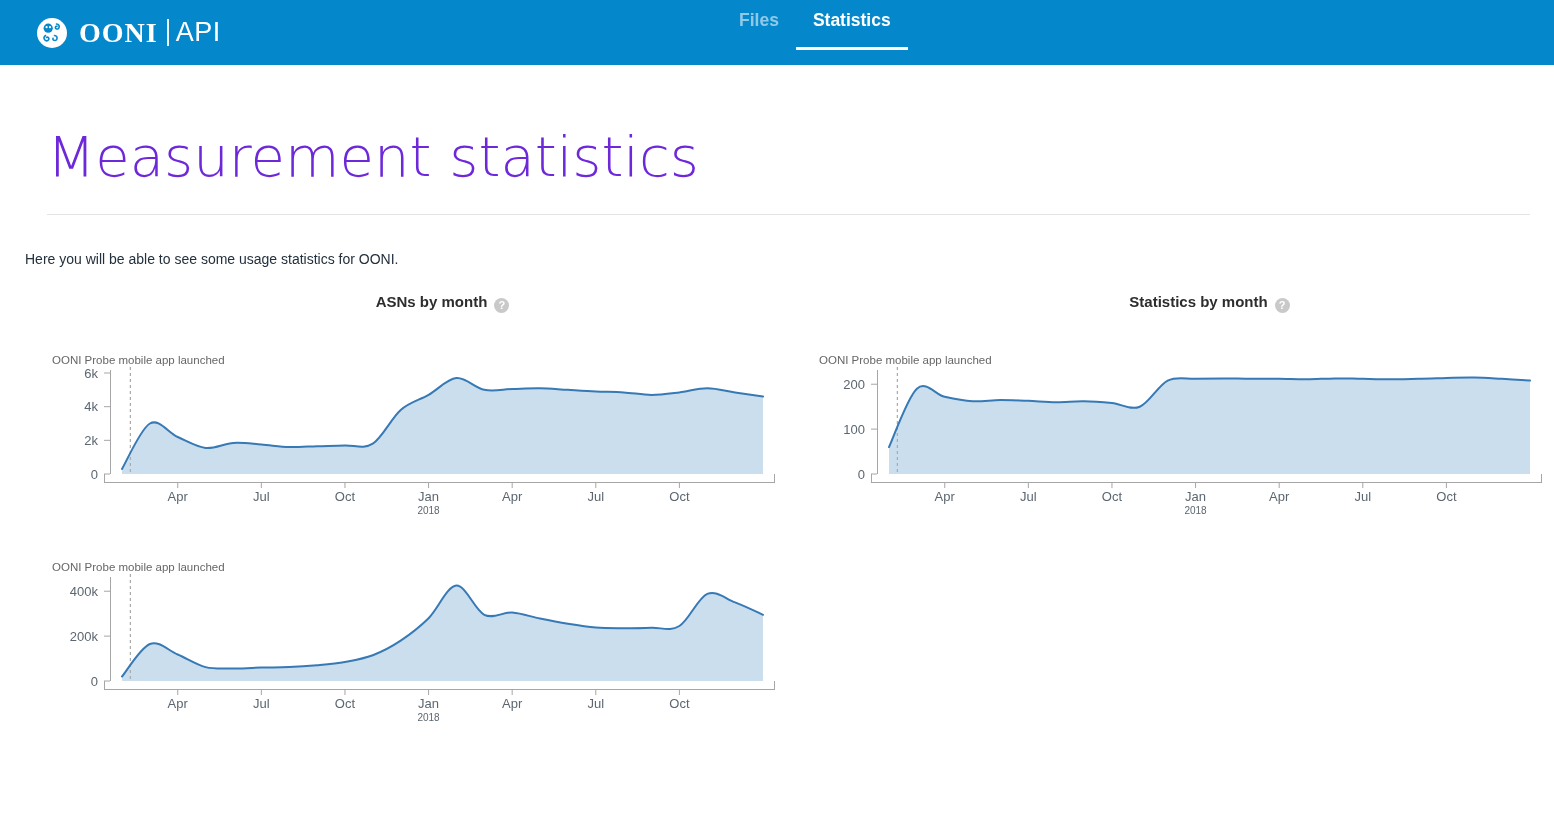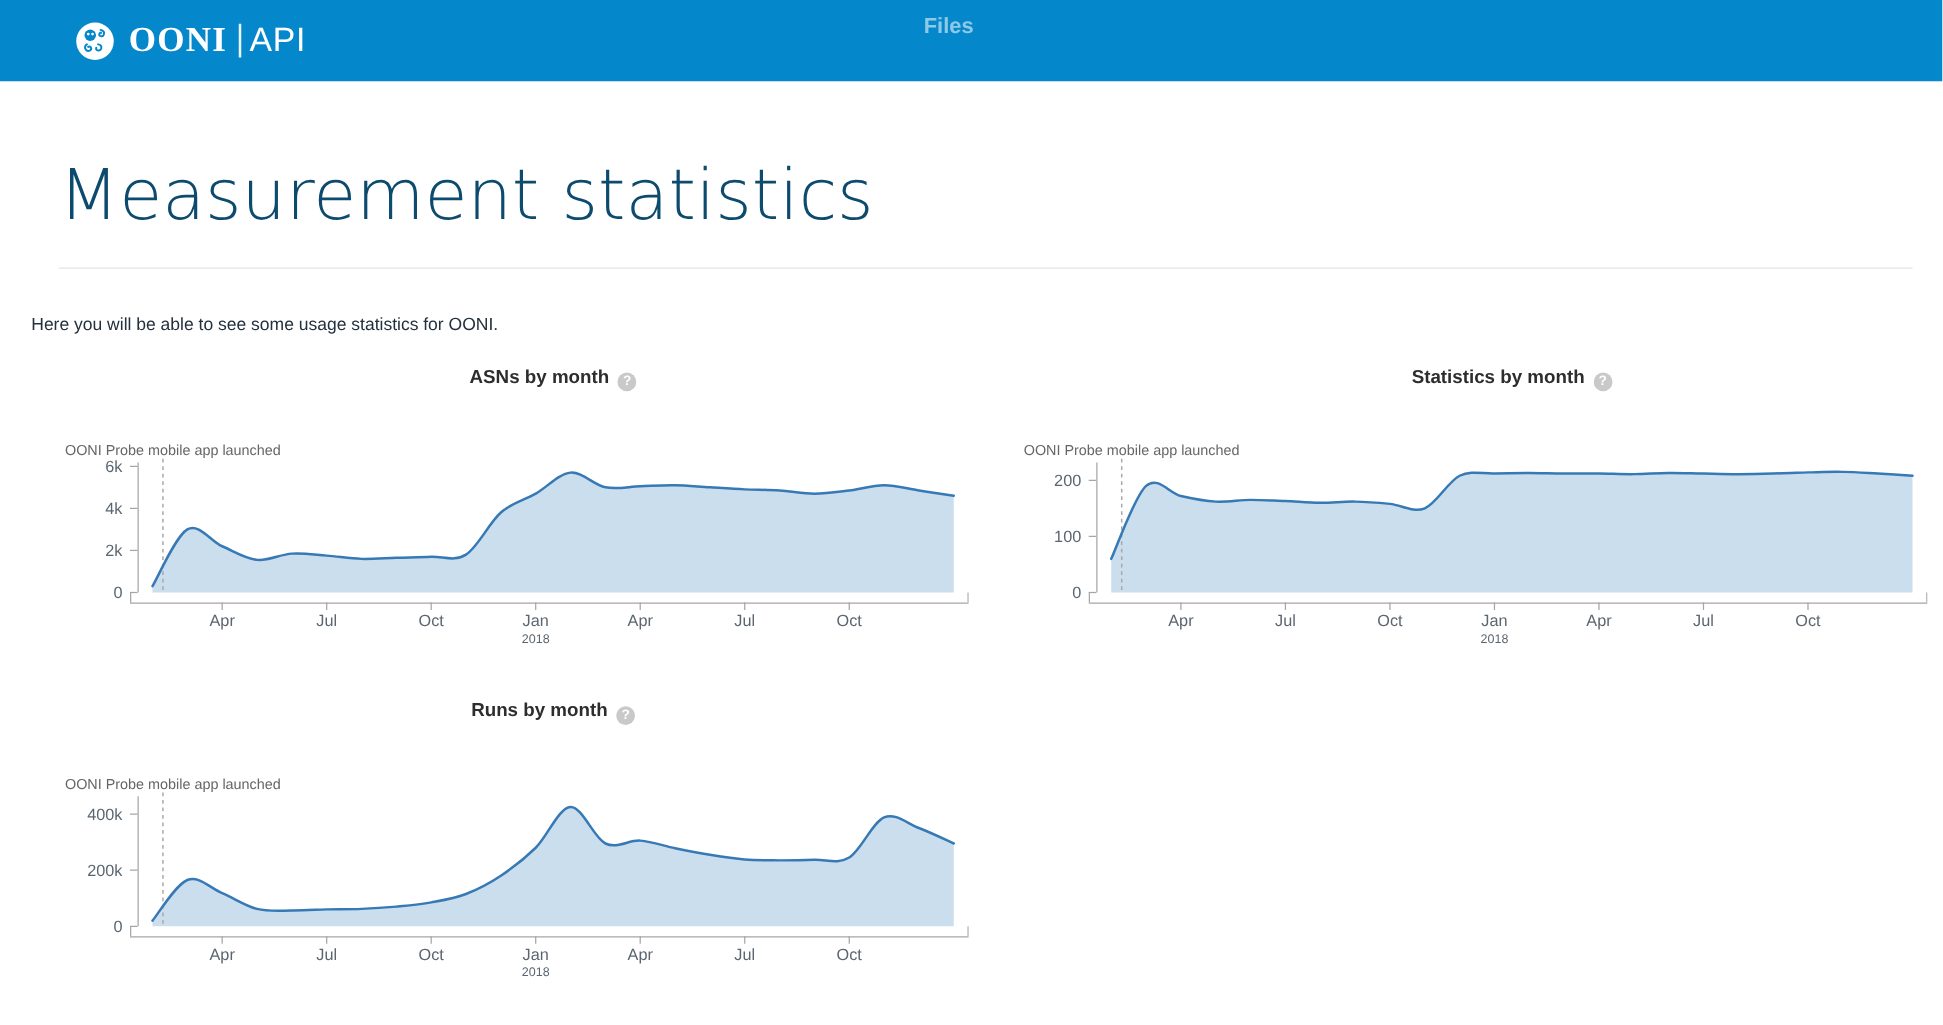--- a/index.html
+++ b/index.html
@@ -13,21 +13,21 @@
   }
 
   
   .app-header {
     position:relative;
     height:65px;
     background:var(--header-bg,#0588CB);
   }
   .brand {
     display:flex; align-items:center; height:100%;
-    padding-left:60px;
+    padding-left:36px;
   }
   .brand-logo { display:block; }
   .brand-ooni {
     margin-left:11px;
     font-family:"Liberation Serif", serif;
     font-weight:700; font-size:28px; color:#fff; letter-spacing:1px;
   }
   .brand-divider {
     width:2px; height:27px; background:rgba(255,255,255,.92);
     margin:0 7px 0 9px;
@@ -50,21 +50,21 @@
   .nav-item.active::after {
     content:""; position:absolute; left:0; right:0; bottom:15px;
     height:3px; background:#ffffff;
   }
 
   
   .page-title {
     margin:61px 0 0 47px;
     font-family:"DejaVu Sans", sans-serif;
     font-weight:200; font-size:56px; line-height:1.1;
-    color:#0c4a6e;
+    color:#6d28d9;
   }
   .title-rule {
     border:none; border-top:1px solid #e3e3e3;
     margin:26px 24px 0 47px;
   }
   .intro {
     margin:36px 0 0 25px;
     font-size:14px; color:#23303d;
   }
 
@@ -104,20 +104,21 @@
       <path d="M20.5 7 q3.4 .6 2.6 3.4 q-.6 2.1 -2.6 1.5 q-1.5 -.5 -1 -1.9 q.4 -1 1.4 -.7" fill="none" stroke="#0588CB" stroke-width="1.6" stroke-linecap="round"></path>
       <path d="M9.5 18.5 q-2.6 1.8 -.8 4.2 q1.6 2 3.5 .5 q1.4 -1.2 .3 -2.5 q-.9 -1 -2 -.2" fill="none" stroke="#0588CB" stroke-width="1.6" stroke-linecap="round"></path>
       <path d="M18.5 18.5 q3 .4 2.5 3.1 q-.5 2.3 -2.8 1.7 q-1.7 -.5 -1.2 -2.1" fill="none" stroke="#0588CB" stroke-width="1.6" stroke-linecap="round"></path>
     </svg>
     <span class="brand-ooni">OONI</span>
     <span class="brand-divider"></span>
     <span class="brand-api">API</span>
   </div>
   <nav class="main-nav">
     <a class="nav-item">Files</a>
+    <a class="nav-item active">Statistics</a>
   </nav>
 </header>
 
 <main>
   <h1 class="page-title">Measurement statistics</h1>
   <hr class="title-rule">
   <p class="intro">Here you will be able to see some usage statistics for OONI.</p>
 
   <div class="charts">
 
@@ -203,23 +204,20 @@
               <line x1="555.7826086956522" x2="555.7826086956522" y1="129" y2="135" stroke="#a6a6a6" stroke-width="1"></line>
               <text x="555.7826086956522" y="148" font-size="13" fill="#5c6670" text-anchor="middle">Jul</text>
               <line x1="639.3913043478261" x2="639.3913043478261" y1="129" y2="135" stroke="#a6a6a6" stroke-width="1"></line>
               <text x="639.3913043478261" y="148" font-size="13" fill="#5c6670" text-anchor="middle">Oct</text>
             </g>
           </svg>
         </div>
     </section>
 
     <section class="chart-block">
-      <div class="chart-title-row">
-        <span>Runs by month</span><span class="help-icon">?</span>
-      </div>
       <div class="chart-canvas">
           <svg width="735" height="175" viewBox="0 0 735 175">
             <path d="M82,116.5111111111111C86.6,111.1,100.6,87.6,109.9,84.0C119.2,80.3,128.4,90.7,137.7,94.5C147.0,98.4,156.3,104.8,165.6,107.1C174.9,109.4,184.2,108.4,193.5,108.4C202.8,108.5,212.1,107.8,221.3,107.5C230.6,107.3,239.9,107.5,249.2,107.1C258.5,106.7,267.8,106.1,277.1,105.3C286.4,104.4,295.7,103.6,305.0,101.9C314.2,100.2,323.5,98.7,332.8,95.2C342.1,91.6,351.4,86.8,360.7,80.6C370.0,74.4,379.3,67.3,388.6,58.2C397.9,49.0,407.1,26.2,416.4,25.6C425.7,25.1,435.0,50.3,444.3,54.8C453.6,59.3,462.9,51.9,472.2,52.5C481.5,53.2,490.8,56.7,500.0,58.6C509.3,60.5,518.6,62.3,527.9,63.8C537.2,65.3,546.5,66.8,555.8,67.6C565.1,68.3,574.4,68.2,583.7,68.3C592.9,68.3,602.2,68.2,611.5,67.8C620.8,67.4,630.1,71.7,639.4,66.0C648.7,60.4,658.0,37.8,667.3,33.9C676.6,30.0,685.8,39.0,695.1,42.4C704.4,45.9,718.4,52.7,723.0,54.8L723.0,121L82.0,121Z" fill="#cbdeee" stroke="none"></path>
             <line x1="90.36086956521739" x2="90.36086956521739" y1="14" y2="121" stroke="#a9a9a9" stroke-width="1.2" stroke-dasharray="3,3"></line>
             <text x="12" y="11" font-size="11.5" fill="#666666">OONI Probe mobile app launched</text>
             <path d="M82,116.5111111111111C86.6,111.1,100.6,87.6,109.9,84.0C119.2,80.3,128.4,90.7,137.7,94.5C147.0,98.4,156.3,104.8,165.6,107.1C174.9,109.4,184.2,108.4,193.5,108.4C202.8,108.5,212.1,107.8,221.3,107.5C230.6,107.3,239.9,107.5,249.2,107.1C258.5,106.7,267.8,106.1,277.1,105.3C286.4,104.4,295.7,103.6,305.0,101.9C314.2,100.2,323.5,98.7,332.8,95.2C342.1,91.6,351.4,86.8,360.7,80.6C370.0,74.4,379.3,67.3,388.6,58.2C397.9,49.0,407.1,26.2,416.4,25.6C425.7,25.1,435.0,50.3,444.3,54.8C453.6,59.3,462.9,51.9,472.2,52.5C481.5,53.2,490.8,56.7,500.0,58.6C509.3,60.5,518.6,62.3,527.9,63.8C537.2,65.3,546.5,66.8,555.8,67.6C565.1,68.3,574.4,68.2,583.7,68.3C592.9,68.3,602.2,68.2,611.5,67.8C620.8,67.4,630.1,71.7,639.4,66.0C648.7,60.4,658.0,37.8,667.3,33.9C676.6,30.0,685.8,39.0,695.1,42.4C704.4,45.9,718.4,52.7,723.0,54.8" fill="none" stroke="#3679b5" stroke-width="2" stroke-linejoin="round" stroke-linecap="round"></path>
             <g>
               <line x1="70.5" x2="70.5" y1="17" y2="121" stroke="#a6a6a6" stroke-width="1"></line>
               <line x1="64" x2="70" y1="121" y2="121" stroke="#a6a6a6" stroke-width="1"></line>
               <text x="58" y="125.5" font-size="13" fill="#5c6670" text-anchor="end">0</text>

